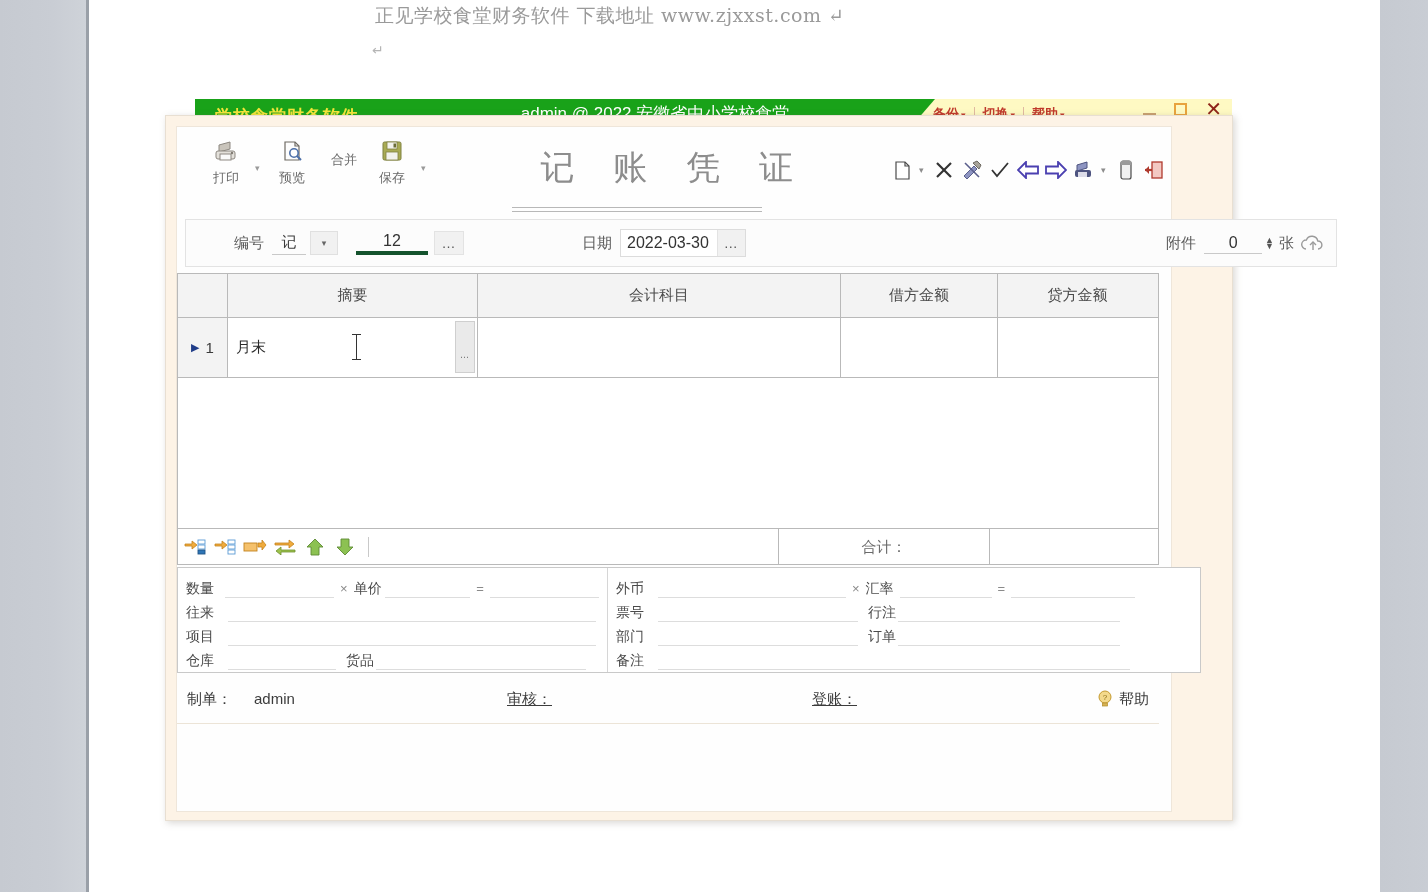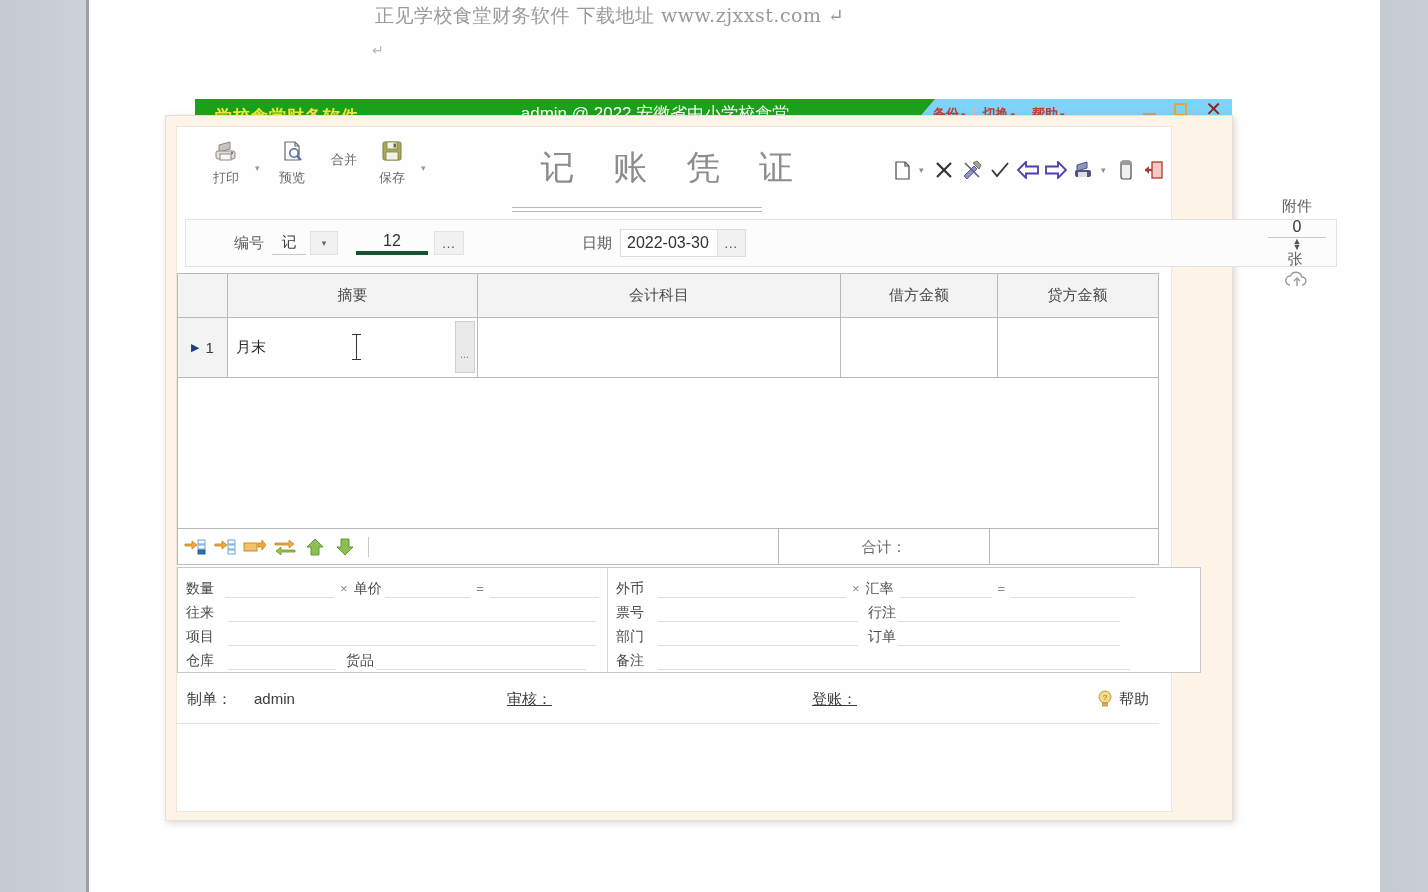--- a/index.html
+++ b/index.html
@@ -47,21 +47,21 @@
   }
   .doc-pilcrow-b { font-weight: normal; font-size: 13px; color: #9b9b9b; padding-left: 6px; }
   .doc-rule {
     position: absolute; left: 1178px; top: 243px; width: 36px; height: 1px;
     background: #a9a099;
   }
 
   
   .app-banner {
     position: absolute; left: 195px; top: 99px; width: 1037px; height: 29px;
-    background: #7dd3fc;
+    background: #fef9c3;
   }
   .app-banner-green {
     position: absolute; left: 0; top: 0; width: 715px; height: 29px;
     background: #19a219;
   }
   .app-banner-green::after {
     content: ""; position: absolute; right: -25px; top: 0;
     border-left: 25px solid #19a219;
     border-top: 0 solid transparent;
     border-bottom: 29px solid transparent;
@@ -169,21 +169,21 @@
     display: flex; align-items: center;
     border: 1px solid #dcdcdc; background: #fff; height: 28px; padding-left: 6px;
   }
   .nb-date-val { font-size: 16px; color: #333; padding-right: 8px; }
   .nb-date-btn {
     width: 28px; height: 26px; background: #f1f1f1; border-left: 1px solid #e3e3e3;
     display: flex; align-items: center; justify-content: center;
     font-size: 14px; color: #555; letter-spacing: 1px;
   }
   .nb-attach {
-    margin-left: auto; display: flex; align-items: center; padding-right: 10px; flex-direction: column;
+    margin-left: auto; display: flex; align-items: center; padding-right: 10px;
   }
   .nb-attach-val {
     border-bottom: 1px solid #c9c9c9; width: 58px; height: 22px;
     display: flex; align-items: center; justify-content: center;
     font-size: 16px; color: #333;
   }
   .spinner { display: flex; flex-direction: column; align-items: center; padding: 0 3px; color: #555; line-height: 6px; font-size: 9px; }
 
   
   .grid {

